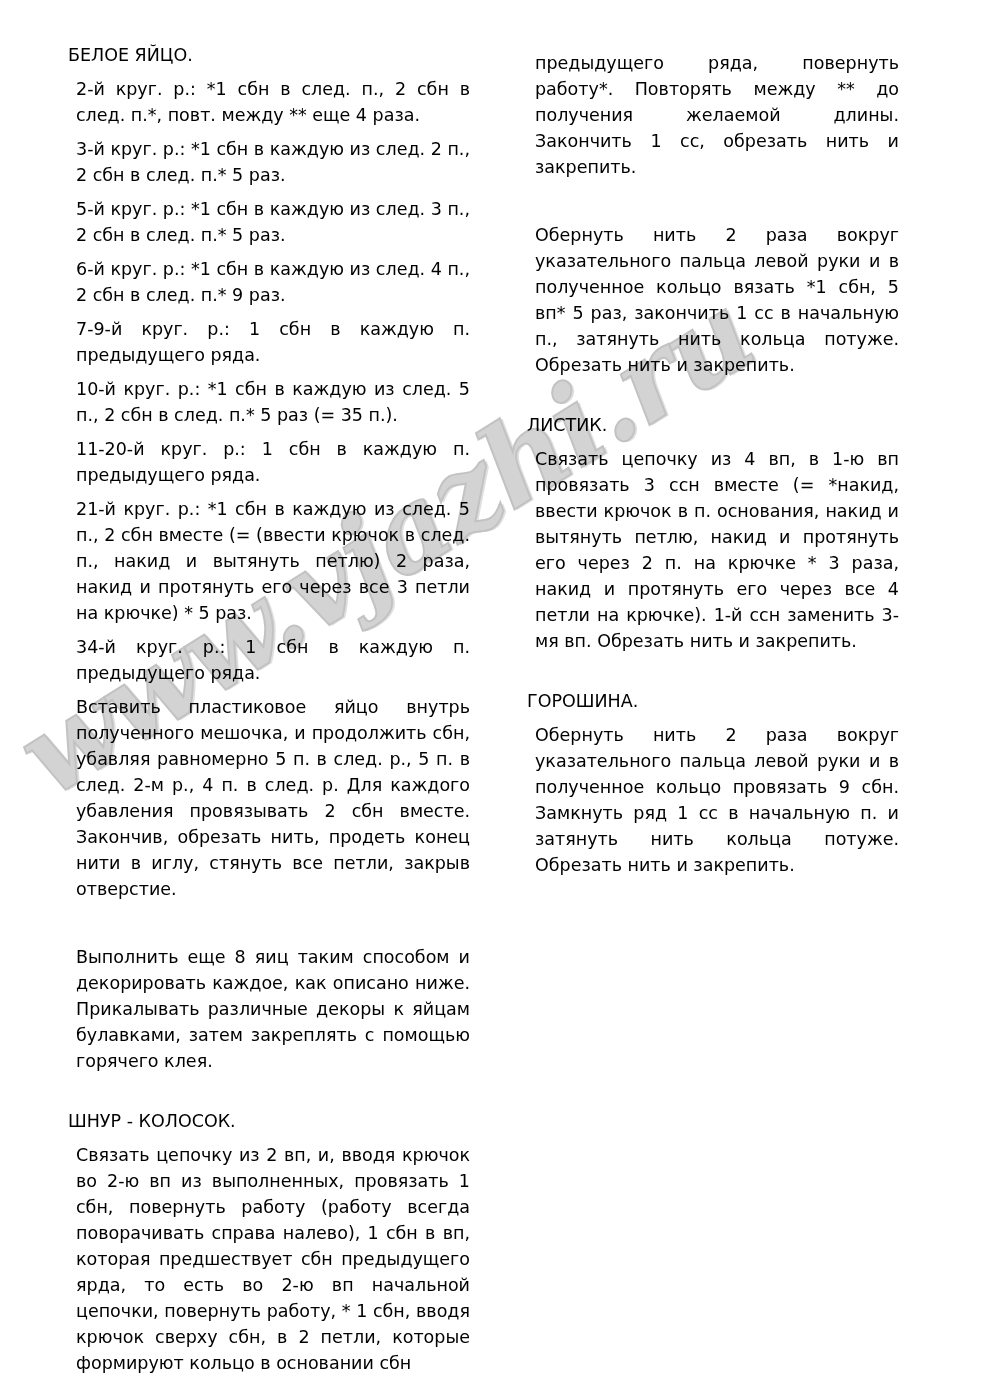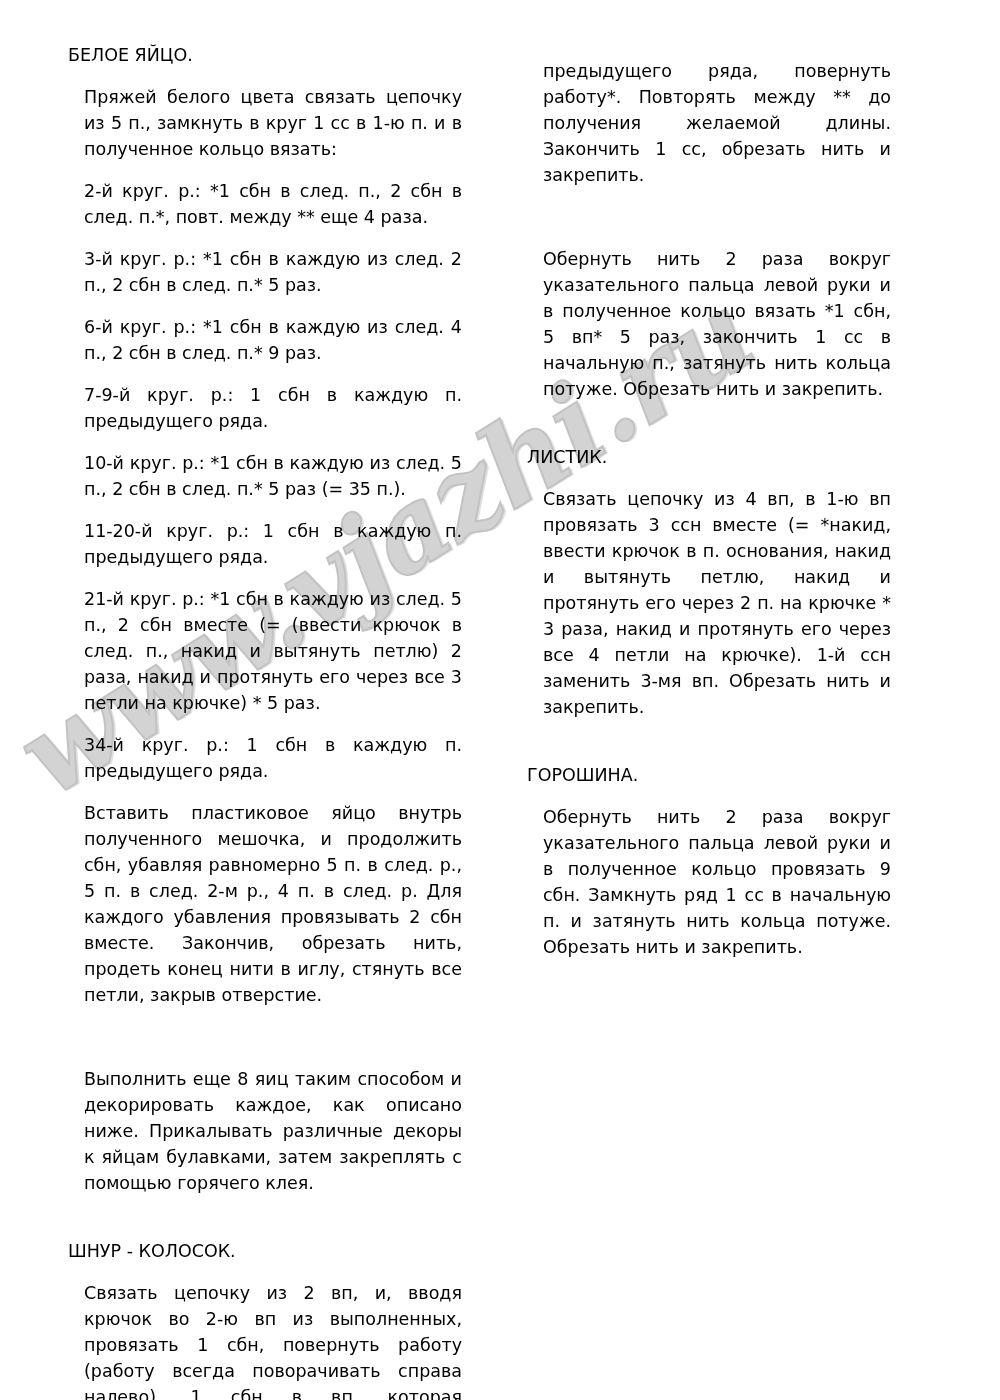--- a/index.html
+++ b/index.html
@@ -85,21 +85,21 @@
     line-height: 26px;
     text-align: left;
     margin: 0;
     white-space: pre-wrap;
   }
   .para {
     font-size: 17.5px;
     line-height: 26px;
     text-align: justify;
     text-justify: inter-word;
-    margin: 16px;
+    margin: 8px;
     white-space: pre-wrap;
     hyphens: none;
   }
   .para.last-line-left {
     text-align-last: left;
   }
   .gap {
     height: 26px;
   }
 </style>
@@ -111,23 +111,23 @@
   <div id="watermark-layer">
     <div class="watermark-text">www.vjazhi.ru</div>
   </div>
 
   <div id="content">
 
     <div class="column" id="col-left">
 
       <div>
         <p class="heading">БЕЛОЕ ЯЙЦО.</p>
-        <p class="para">Пряжей белого цвета связать цепочку из 5 п., замкнуть в круг 1 сс в 1-ю п. и в полученное кольцо вязать:</p>
         <p class="para">2-й круг. р.: *1 сбн в след. п., 2 сбн в след. п.*, повт. между ** еще 4 раза.</p>
         <p class="para">3-й круг. р.: *1 сбн в каждую из след. 2 п., 2 сбн в след. п.* 5 раз.</p>
+        <p class="para">5-й круг. р.: *1 сбн в каждую из след. 3 п., 2 сбн в след. п.* 5 раз.</p>
         <p class="para">6-й круг. р.: *1 сбн в каждую из след. 4 п., 2 сбн в след. п.* 9 раз.</p>
         <p class="para">7-9-й круг. р.: 1 сбн в каждую п. предыдущего ряда.</p>
         <p class="para">10-й круг. р.: *1 сбн в каждую из след. 5 п., 2 сбн в след. п.* 5 раз (= 35 п.).</p>
         <p class="para">11-20-й круг. р.: 1 сбн в каждую п. предыдущего ряда.</p>
         <p class="para">21-й круг. р.: *1 сбн в каждую из след. 5 п., 2 сбн вместе (= (ввести крючок в след. п., накид и вытянуть петлю) 2 раза, накид и протянуть его через все 3 петли на крючке) * 5 раз.</p>
         <p class="para">34-й круг. р.: 1 сбн в каждую п. предыдущего ряда.</p>
         <p class="para">Вставить пластиковое яйцо внутрь полученного мешочка, и продолжить сбн, убавляя равномерно 5 п. в след. р., 5 п. в след. 2-м р., 4 п. в след. р. Для каждого убавления провязывать 2 сбн вместе. Закончив, обрезать нить, продеть конец нити в иглу, стянуть все петли, закрыв отверстие.</p>
       </div>
 
       <div class="gap"></div>

